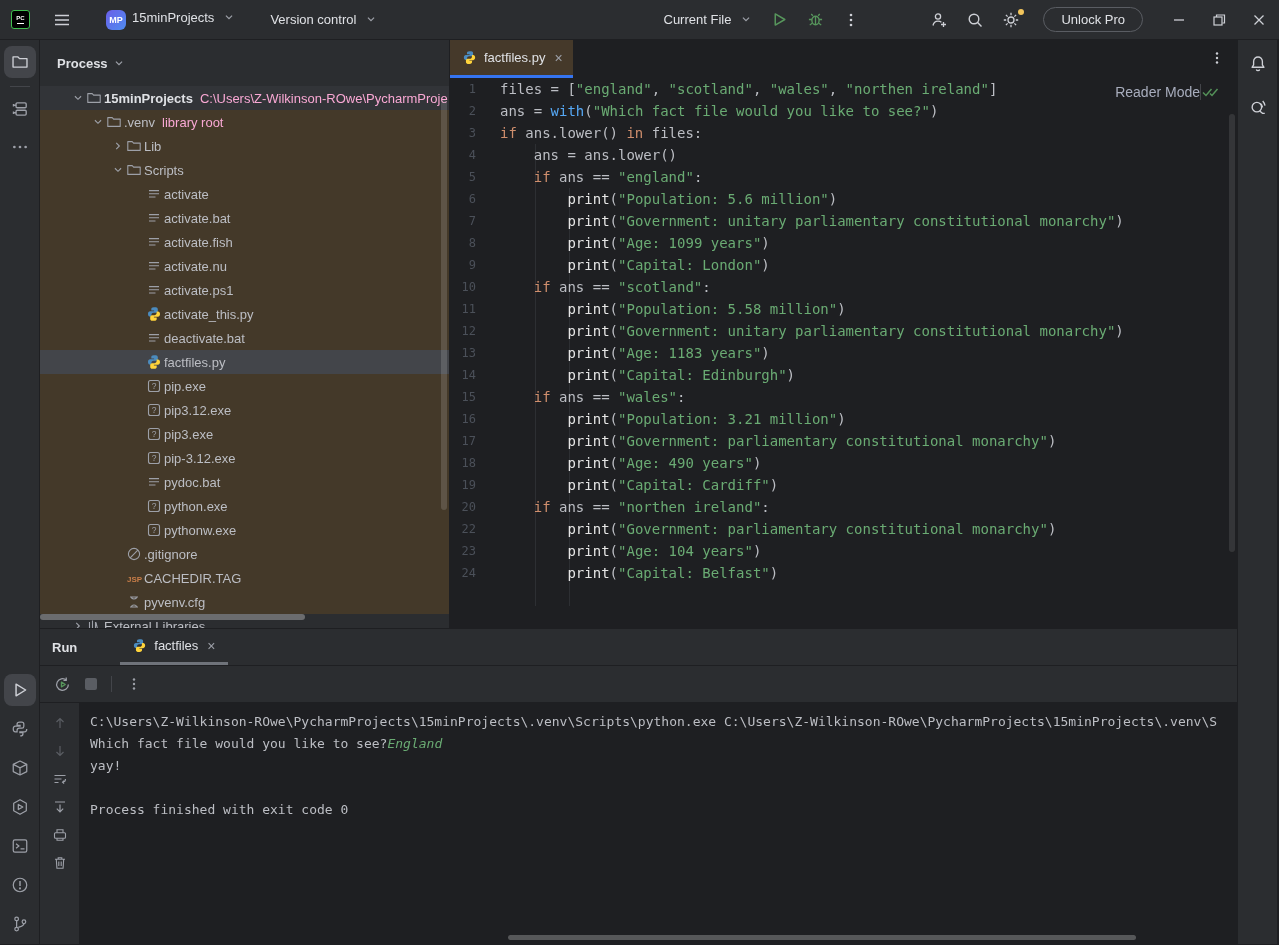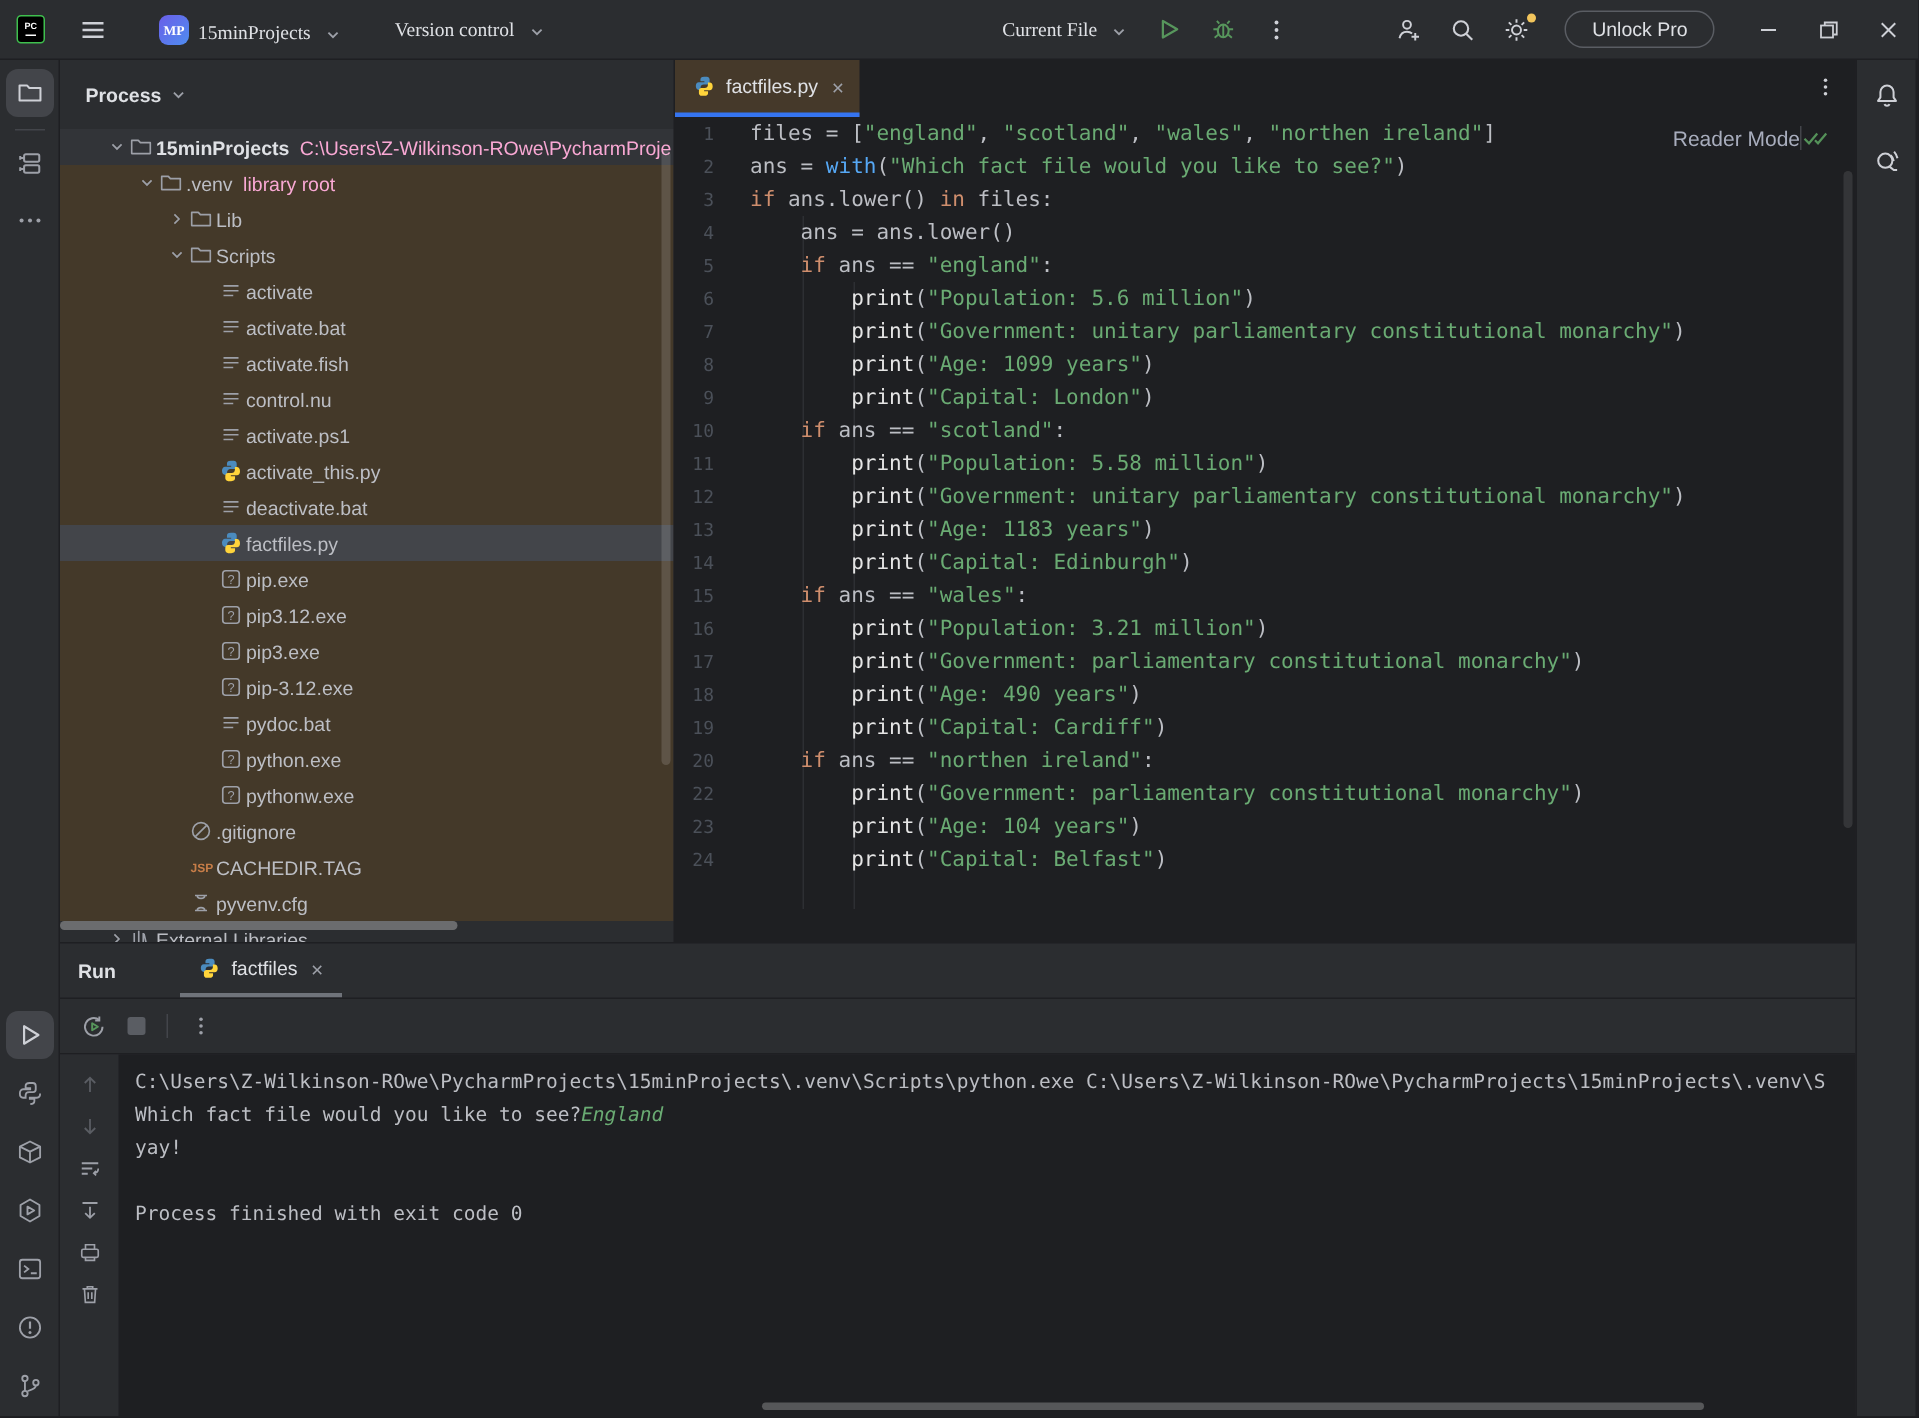--- a/index.html
+++ b/index.html
@@ -12,21 +12,21 @@
             display:flex;align-items:center;box-sizing:border-box;}
   .tb-icon{width:36px;height:30px;display:flex;align-items:center;justify-content:center;
            border-radius:6px;cursor:default;flex:none;}
   .pc-logo{width:17px;height:17px;border:1.5px solid #3fbf4e;border-radius:3px;background:#000;
            display:flex;flex-direction:column;align-items:center;justify-content:center;margin-left:11px;}
   .pc-logo span{color:#fff;font-size:6px;font-weight:bold;line-height:6px;}
   .pc-logo i{display:block;width:7px;height:1px;background:#fff;margin-top:1.5px;}
   .proj-chip{width:20px;height:20px;border-radius:6px;background:linear-gradient(135deg,#6a5ee8,#4f8df0);
              color:#fff;font-size:9px;font-weight:bold;display:flex;align-items:center;justify-content:center;}
   .tb-label{color:#dfe1e5;font-size:13px;}
-  .tb-group{display:flex;align-items:flex-end;gap:6px;font-family:Liberation Serif, serif;}
+  .tb-group{display:flex;align-items:flex-start;gap:6px;}
   .chev{margin-left:2px;}
   .pill{border:1px solid #5a5d63;border-radius:20px;padding:4px 17px;color:#dfe1e5;font-size:13px;}
   .win-btn{width:40px;height:40px;display:flex;align-items:center;justify-content:center;}
   .gear-wrap{position:relative;}
   .gear-dot{position:absolute;top:4px;right:5px;width:6px;height:6px;border-radius:50%;background:#f2c55c;}
 
   
   .main{display:flex;height:904px;}
   .stripe{width:40px;background:#2b2d30;display:flex;flex-direction:column;align-items:center;flex:none;box-sizing:border-box;}
   .stripe.left{border-right:1px solid #1e1f22;}
@@ -361,21 +361,21 @@
                 <span class="tree-label">activate.fish</span>
               </div>
               <div class="tree-row lib">
                 <span style="display:inline-block;flex:none;width:90px"></span>
                 <span class="tree-chev"></span>
                 <span class="tree-ico">
                   <svg width="16" height="16" viewBox="0 0 16 16">
                     <path d="M3 4.6h10M3 7.8h10M3 11h6.5" stroke="#9da0a8" stroke-width="1.1" fill="none"></path>
                   </svg>
                 </span>
-                <span class="tree-label">control.nu</span>
+                <span class="tree-label">activate.nu</span>
               </div>
               <div class="tree-row lib">
                 <span style="display:inline-block;flex:none;width:90px"></span>
                 <span class="tree-chev"></span>
                 <span class="tree-ico">
                   <svg width="16" height="16" viewBox="0 0 16 16">
                     <path d="M3 4.6h10M3 7.8h10M3 11h6.5" stroke="#9da0a8" stroke-width="1.1" fill="none"></path>
                   </svg>
                 </span>
                 <span class="tree-label">activate.ps1</span>

